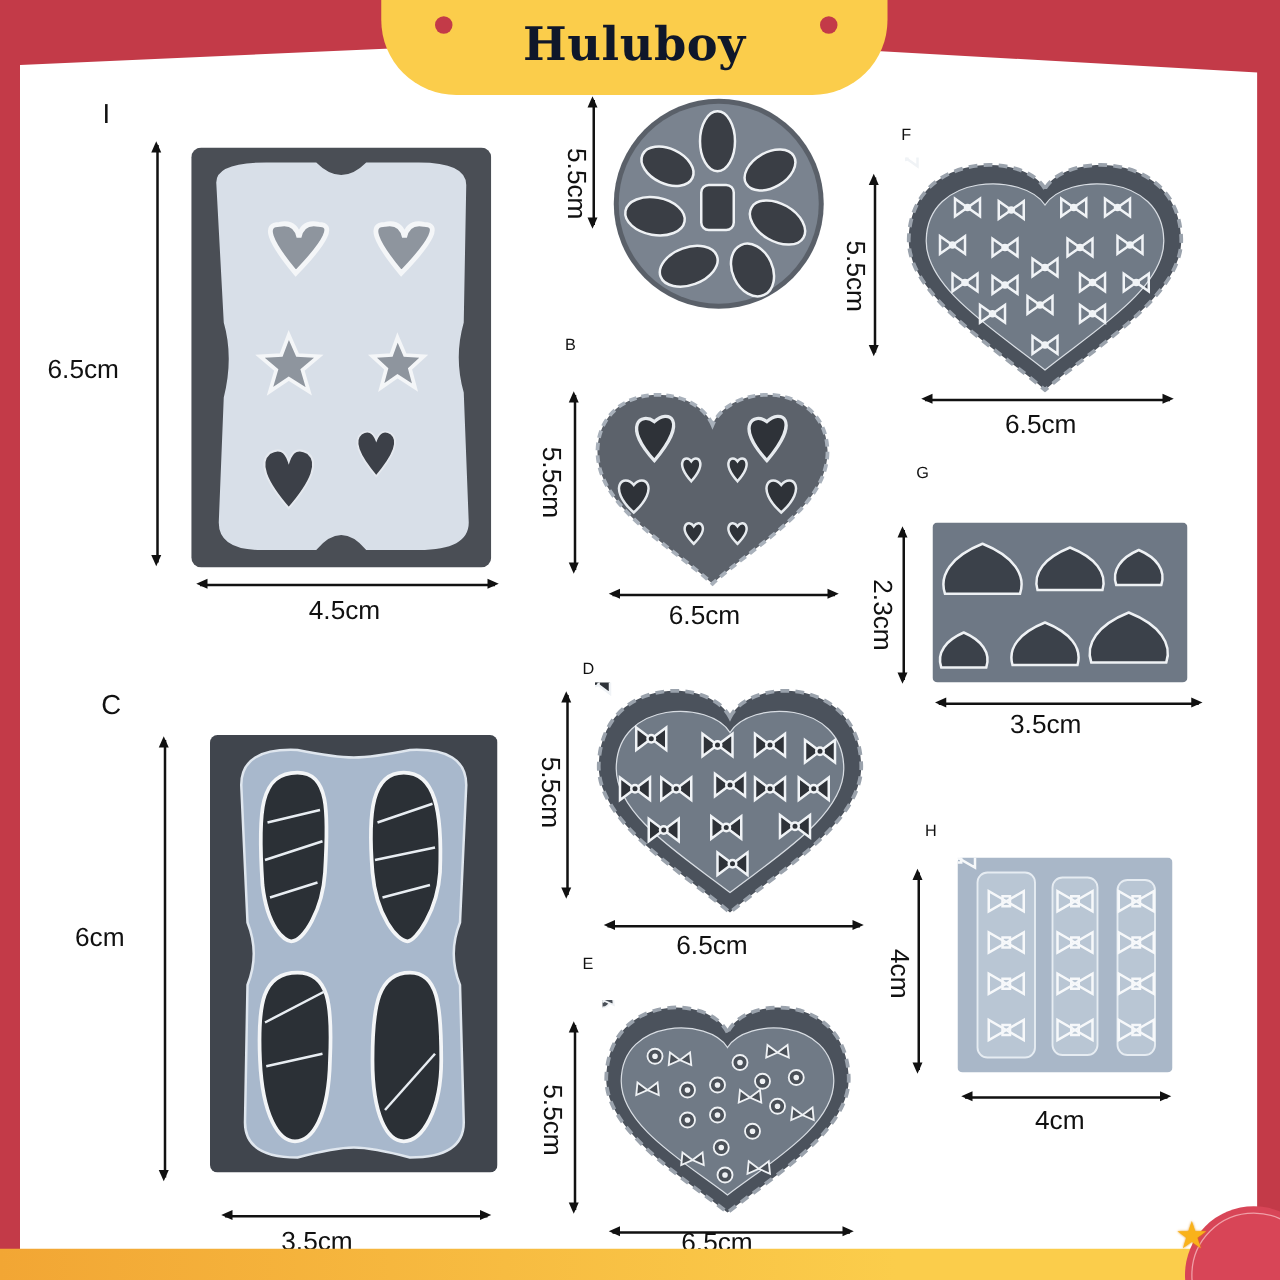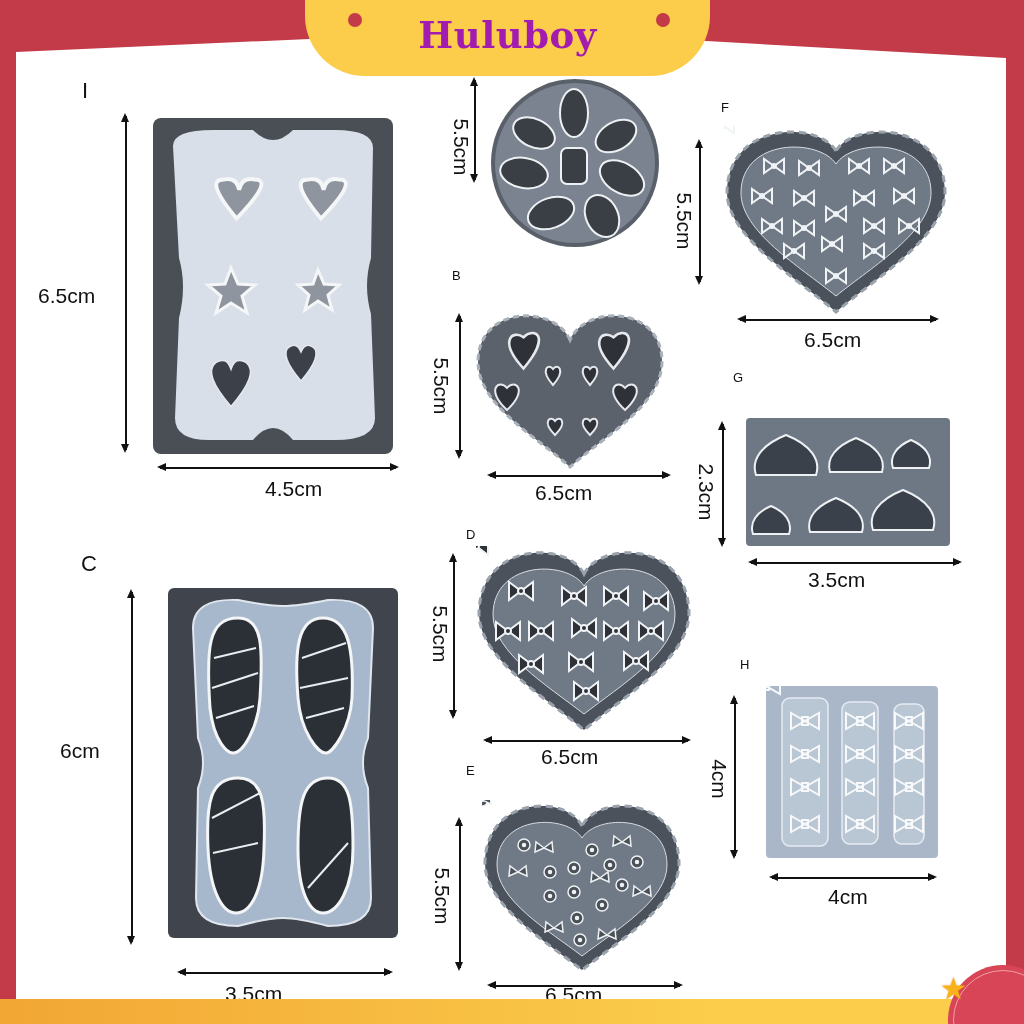--- a/index.html
+++ b/index.html
@@ -4,21 +4,21 @@
 <style>
   html,body{margin:0;padding:0;}
   body{width:1024px;height:1024px;position:relative;overflow:hidden;background:#c33a48;font-family:"Liberation Sans",sans-serif;}
   .frame-red{position:absolute;inset:0;background:#c33a48;}
   .white-panel{position:absolute;left:16px;top:30px;width:990px;height:970px;background:#fff;
     clip-path:polygon(0 22px, 50% 0, 100% 28px, 100% 100%, 0 100%);}
   .banner{position:absolute;left:305px;top:-30px;width:405px;height:106px;background:#fbcd4b;border-radius:0 0 60px 60px;
     display:flex;align-items:center;justify-content:center;padding-top:30px;box-sizing:border-box;}
   .banner .dot{width:14px;height:14px;border-radius:50%;background:#c33a48;position:absolute;top:43px;}
   .banner .dot.l{left:43px;} .banner .dot.r{right:40px;}
-  .banner .brand{font-family:"DejaVu Serif",serif;font-weight:bold;font-size:37px;color:#a21caf;letter-spacing:0.5px;margin-top:-6px;}
+  .banner .brand{font-family:"DejaVu Serif",serif;font-weight:bold;font-size:37px;color:#0f172a;letter-spacing:0.5px;margin-top:-6px;}
   .bottom-bar{position:absolute;left:0;top:999px;width:1024px;height:25px;background:linear-gradient(90deg,#f2a634,#fbcd4b 70%,#fbcd4b);}
   .corner-badge{position:absolute;left:948px;top:965px;width:110px;height:110px;border-radius:50%;background:#d84557;}
   .corner-badge:after{content:"";position:absolute;left:5px;top:5px;right:5px;bottom:5px;border-radius:50%;border:1px solid #f0a0a8;}
   .star-icon{position:absolute;left:940px;top:974px;font-size:30px;color:#f9b21a;line-height:1;text-shadow:0 0 2px #e08a00;}
 
   .label{position:absolute;color:#111;font-size:13px;}
   .label.big{font-size:22px;}
   .dim{position:absolute;color:#111;font-size:21px;white-space:nowrap;}
   .dim.vert{transform:rotate(90deg);transform-origin:center center;}
   .hline{position:absolute;height:1.5px;background:#111;}
@@ -58,21 +58,21 @@
       <path d="M78 150 l7 16 l17 1 l-13 11 l5 17 l-16 -10 l-15 10 l5 -17 l-13 -11 l17 -1z"></path>
       <path d="M165 152 l6 14 l15 1 l-11 10 l4 15 l-14 -9 l-13 9 l4 -15 l-11 -10 l15 -1z"></path>
     </g>
     <g fill="#3c4048" stroke="#e4e8ee" stroke-width="1.5">
       <path d="M80 285 q-26 -30 -14 -40 q10 -6 14 6 q4 -12 14 -6 q12 10 -14 40z" transform="translate(-10,-25) scale(1.1)"></path>
       <path d="M150 285 q-22 -26 -12 -34 q8 -5 12 5 q4 -10 12 -5 q10 8 -12 34z" transform="translate(-2,-22)"></path>
     </g>
   </svg>
 </div>
 <div class="hline" style="left:160px;top:467px;width:236px;"></div>
-<span class="dim" style="left:265px;top:477px;">4.5cm</span>
+<span class="dim" style="left:247px;top:477px;">4.5cm</span>
 
 <div class="vline" style="left:474px;top:80px;height:100px;"></div>
 <span class="dim vert" style="left:432px;top:135px;">5.5cm</span>
 <div class="mold" style="left:489px;top:78px;width:172px;height:170px;">
   <svg viewBox="0 0 172 170">
     <circle cx="86" cy="85" r="84" fill="#5a6069"></circle>
     <circle cx="86" cy="85" r="80" fill="#7a838f"></circle>
     <g fill="#3a3e45" stroke="#eef1f4" stroke-width="2">
       <ellipse cx="85" cy="35" rx="14" ry="24"></ellipse>
       <ellipse cx="45" cy="55" rx="22" ry="14" transform="rotate(25 45 55)"></ellipse>

